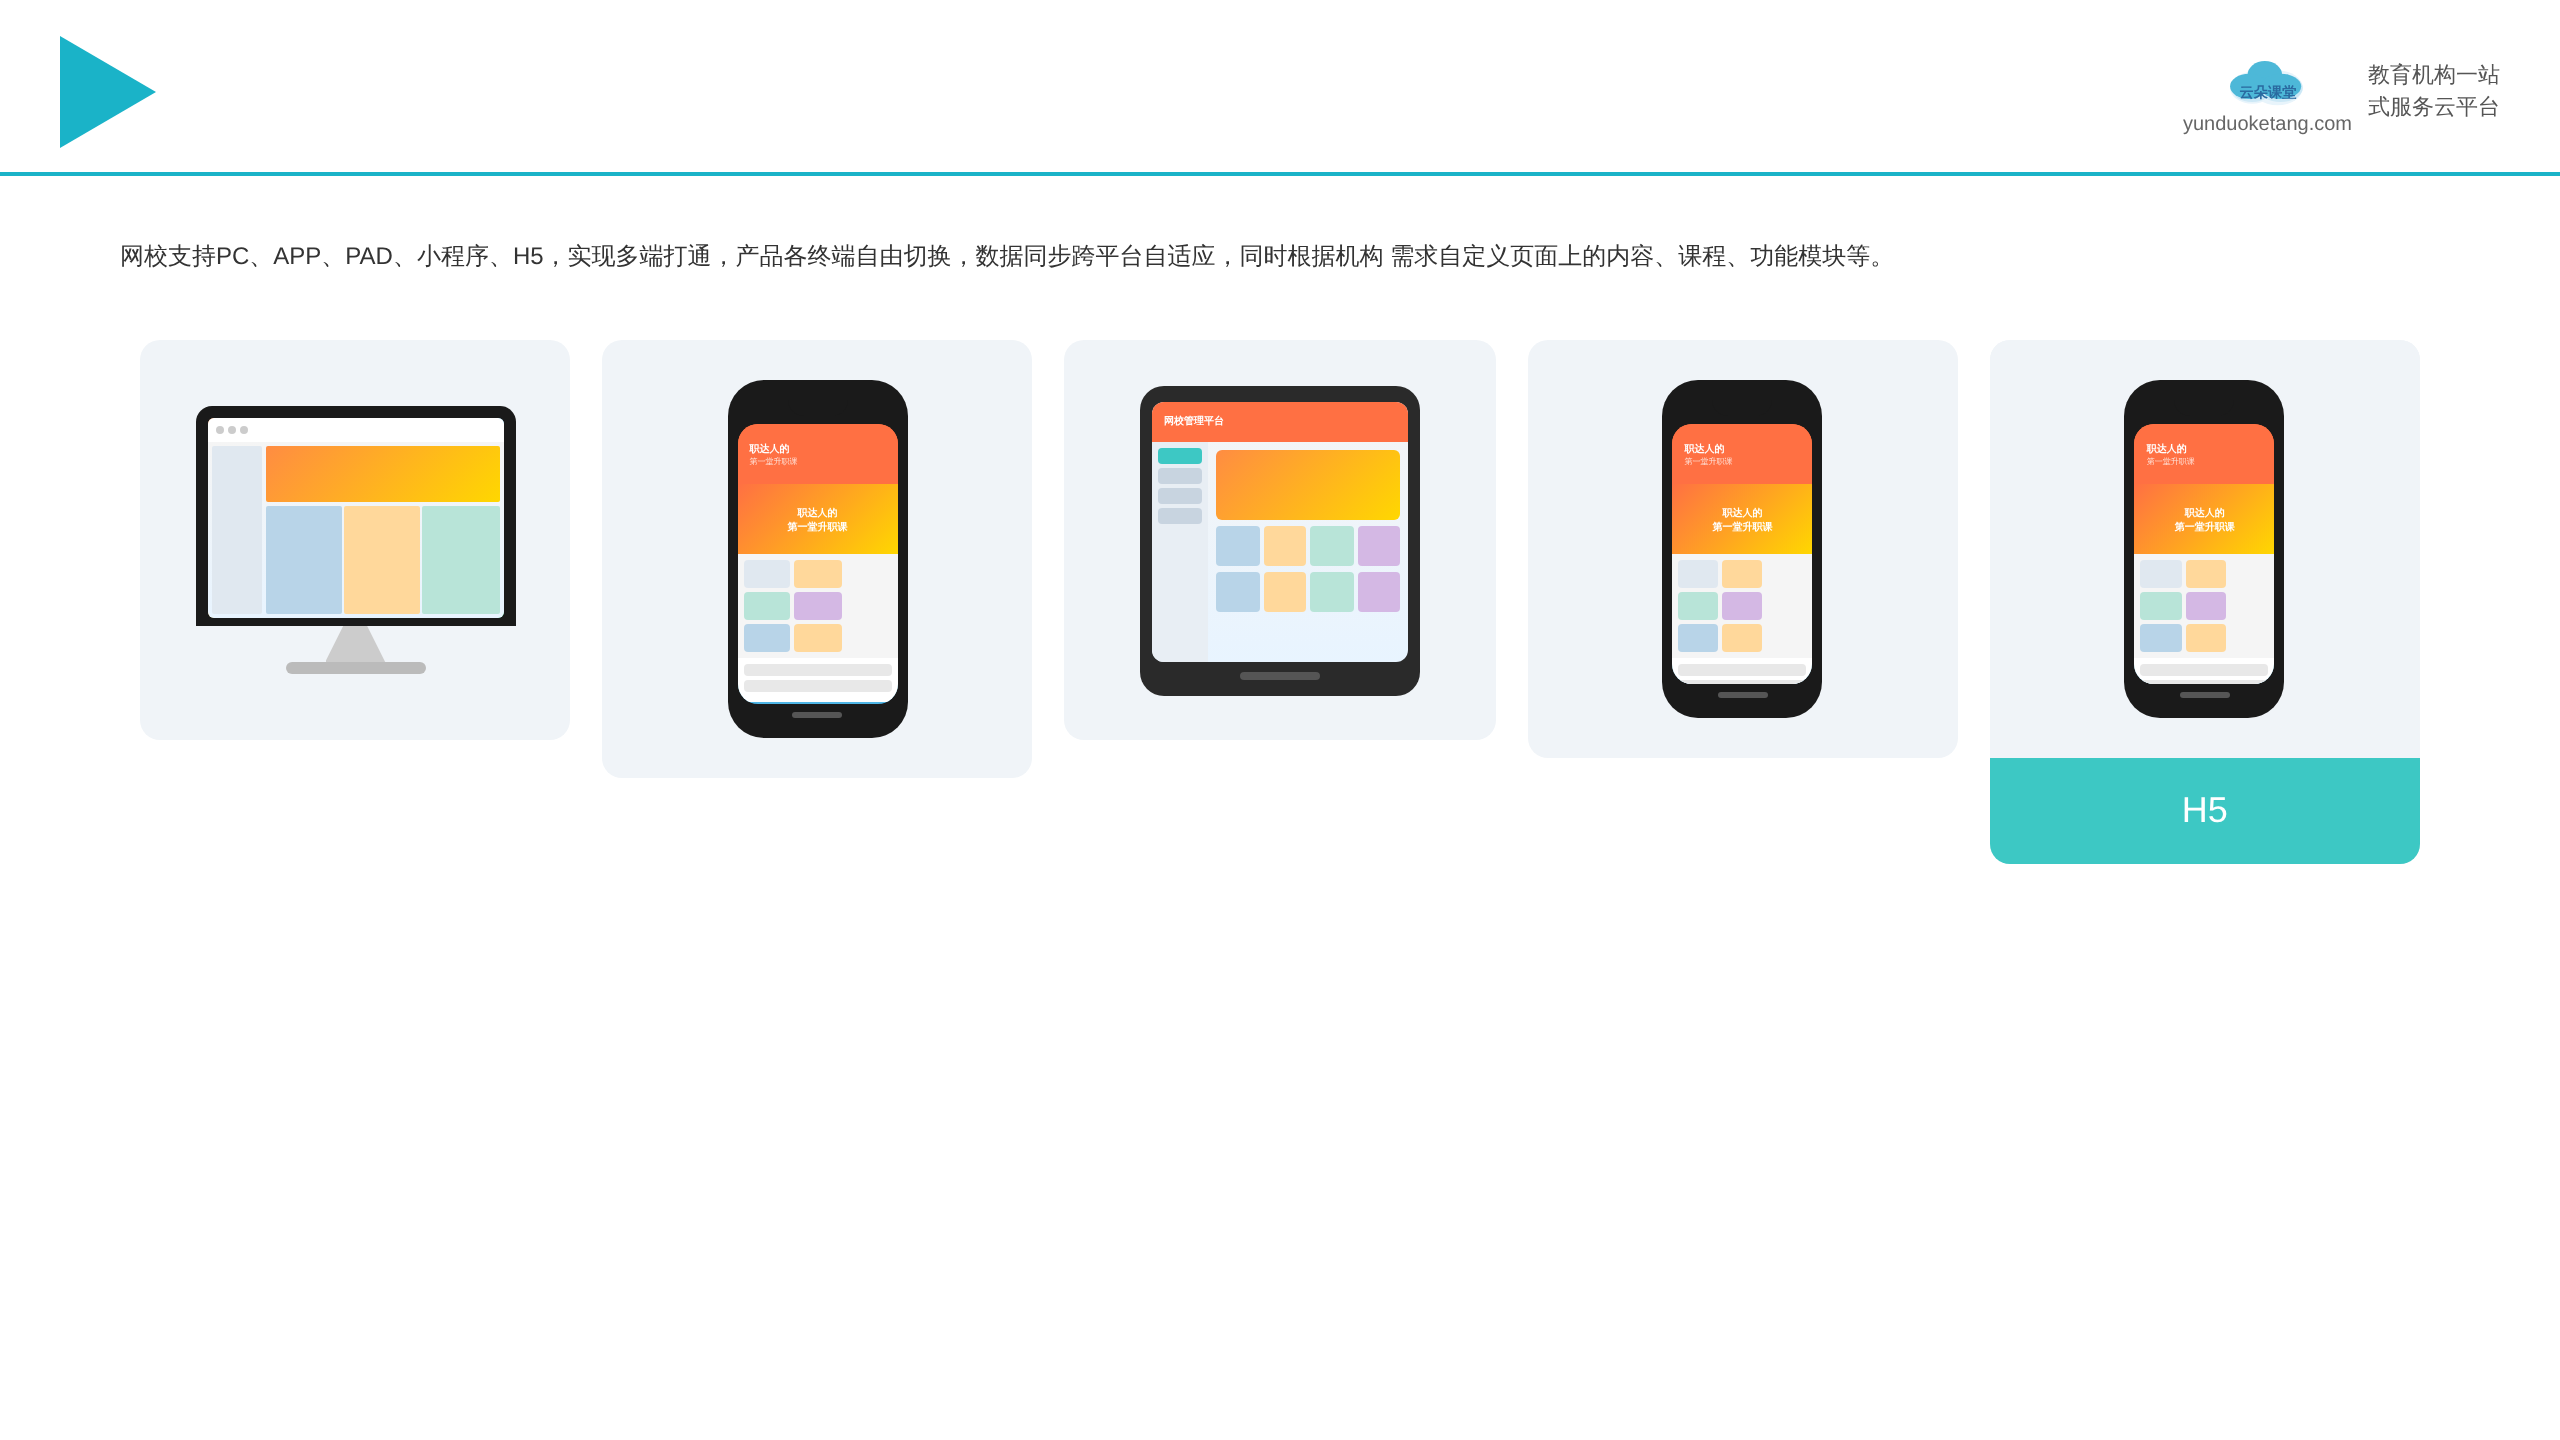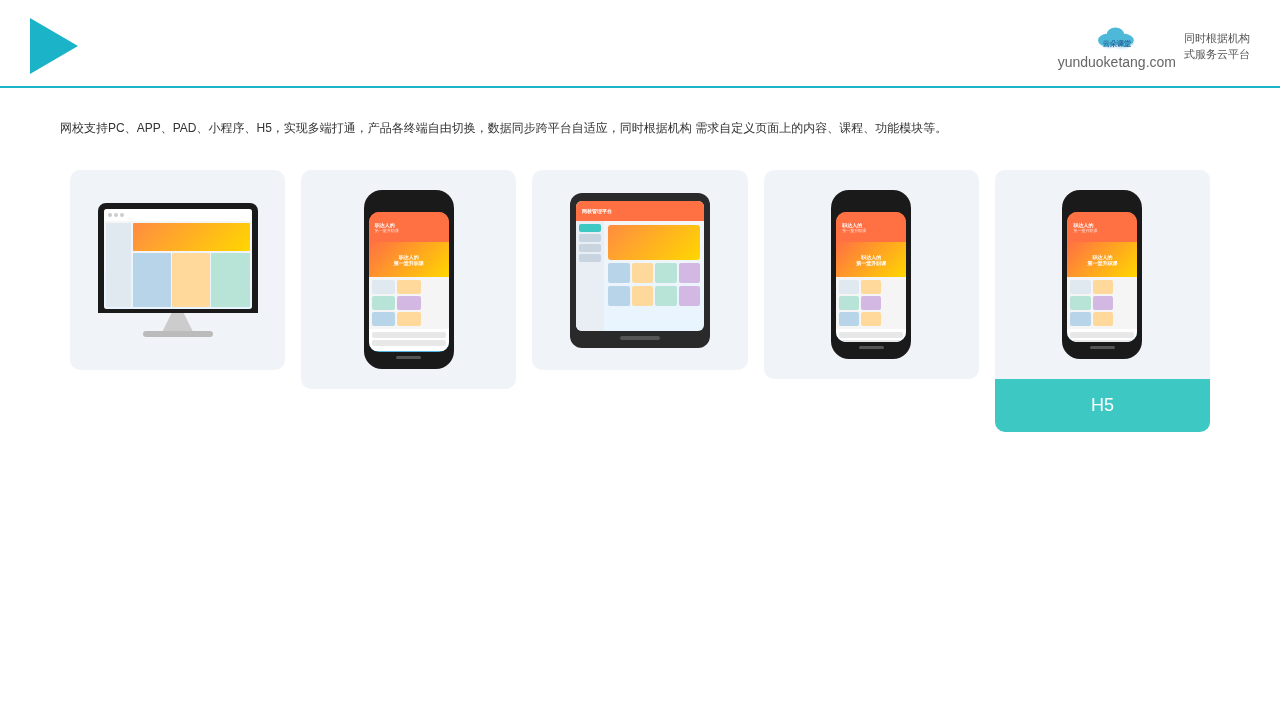--- a/index.html
+++ b/index.html
@@ -44,21 +44,21 @@
     .brand-logo {
       display: flex;
       flex-direction: column;
       align-items: center;
     }
     .cloud-icon {
       width: 48px;
       height: 30px;
     }
     .brand-url {
-      font-size: 14px;
+      font-size: 10px;
       color: #666;
       margin-top: 2px;
     }
     .brand-tagline {
       font-size: 10px;
       color: #666;
       text-align: left;
       line-height: 1.4;
     }
 
@@ -401,21 +401,21 @@
         <ellipse cx="28" cy="18" rx="12" ry="10" fill="#e8f4fb"></ellipse>
         <ellipse cx="20" cy="24" rx="13" ry="9" fill="#cce8f6"></ellipse>
         <ellipse cx="38" cy="24" rx="14" ry="9" fill="#cce8f6"></ellipse>
         <ellipse cx="28" cy="16" rx="11" ry="9" fill="#4db8d8"></ellipse>
         <ellipse cx="18" cy="23" rx="12" ry="8" fill="#4db8d8"></ellipse>
         <ellipse cx="38" cy="23" rx="13" ry="8" fill="#4db8d8"></ellipse>
         <text x="30" y="30" text-anchor="middle" fill="#2a6aa0" font-size="9" font-weight="bold" font-family="Microsoft YaHei">云朵课堂</text>
       </svg>
       <div class="brand-url">yunduoketang.com</div>
     </div>
-    <div class="brand-tagline" style="font-size:11px;color:#555;line-height:1.5;white-space:pre-line;">同时根据机构
+    <div class="brand-tagline" style="font-size:11px;color:#555;line-height:1.5;white-space:pre-line;">教育机构一站
 式服务云平台</div>
   </div>
 </div>
 
 <div class="main">
   <div class="description">网校支持PC、APP、PAD、小程序、H5，实现多端打通，产品各终端自由切换，数据同步跨平台自适应，同时根据机构
 需求自定义页面上的内容、课程、功能模块等。</div>
 
   <div class="cards-container">
 

